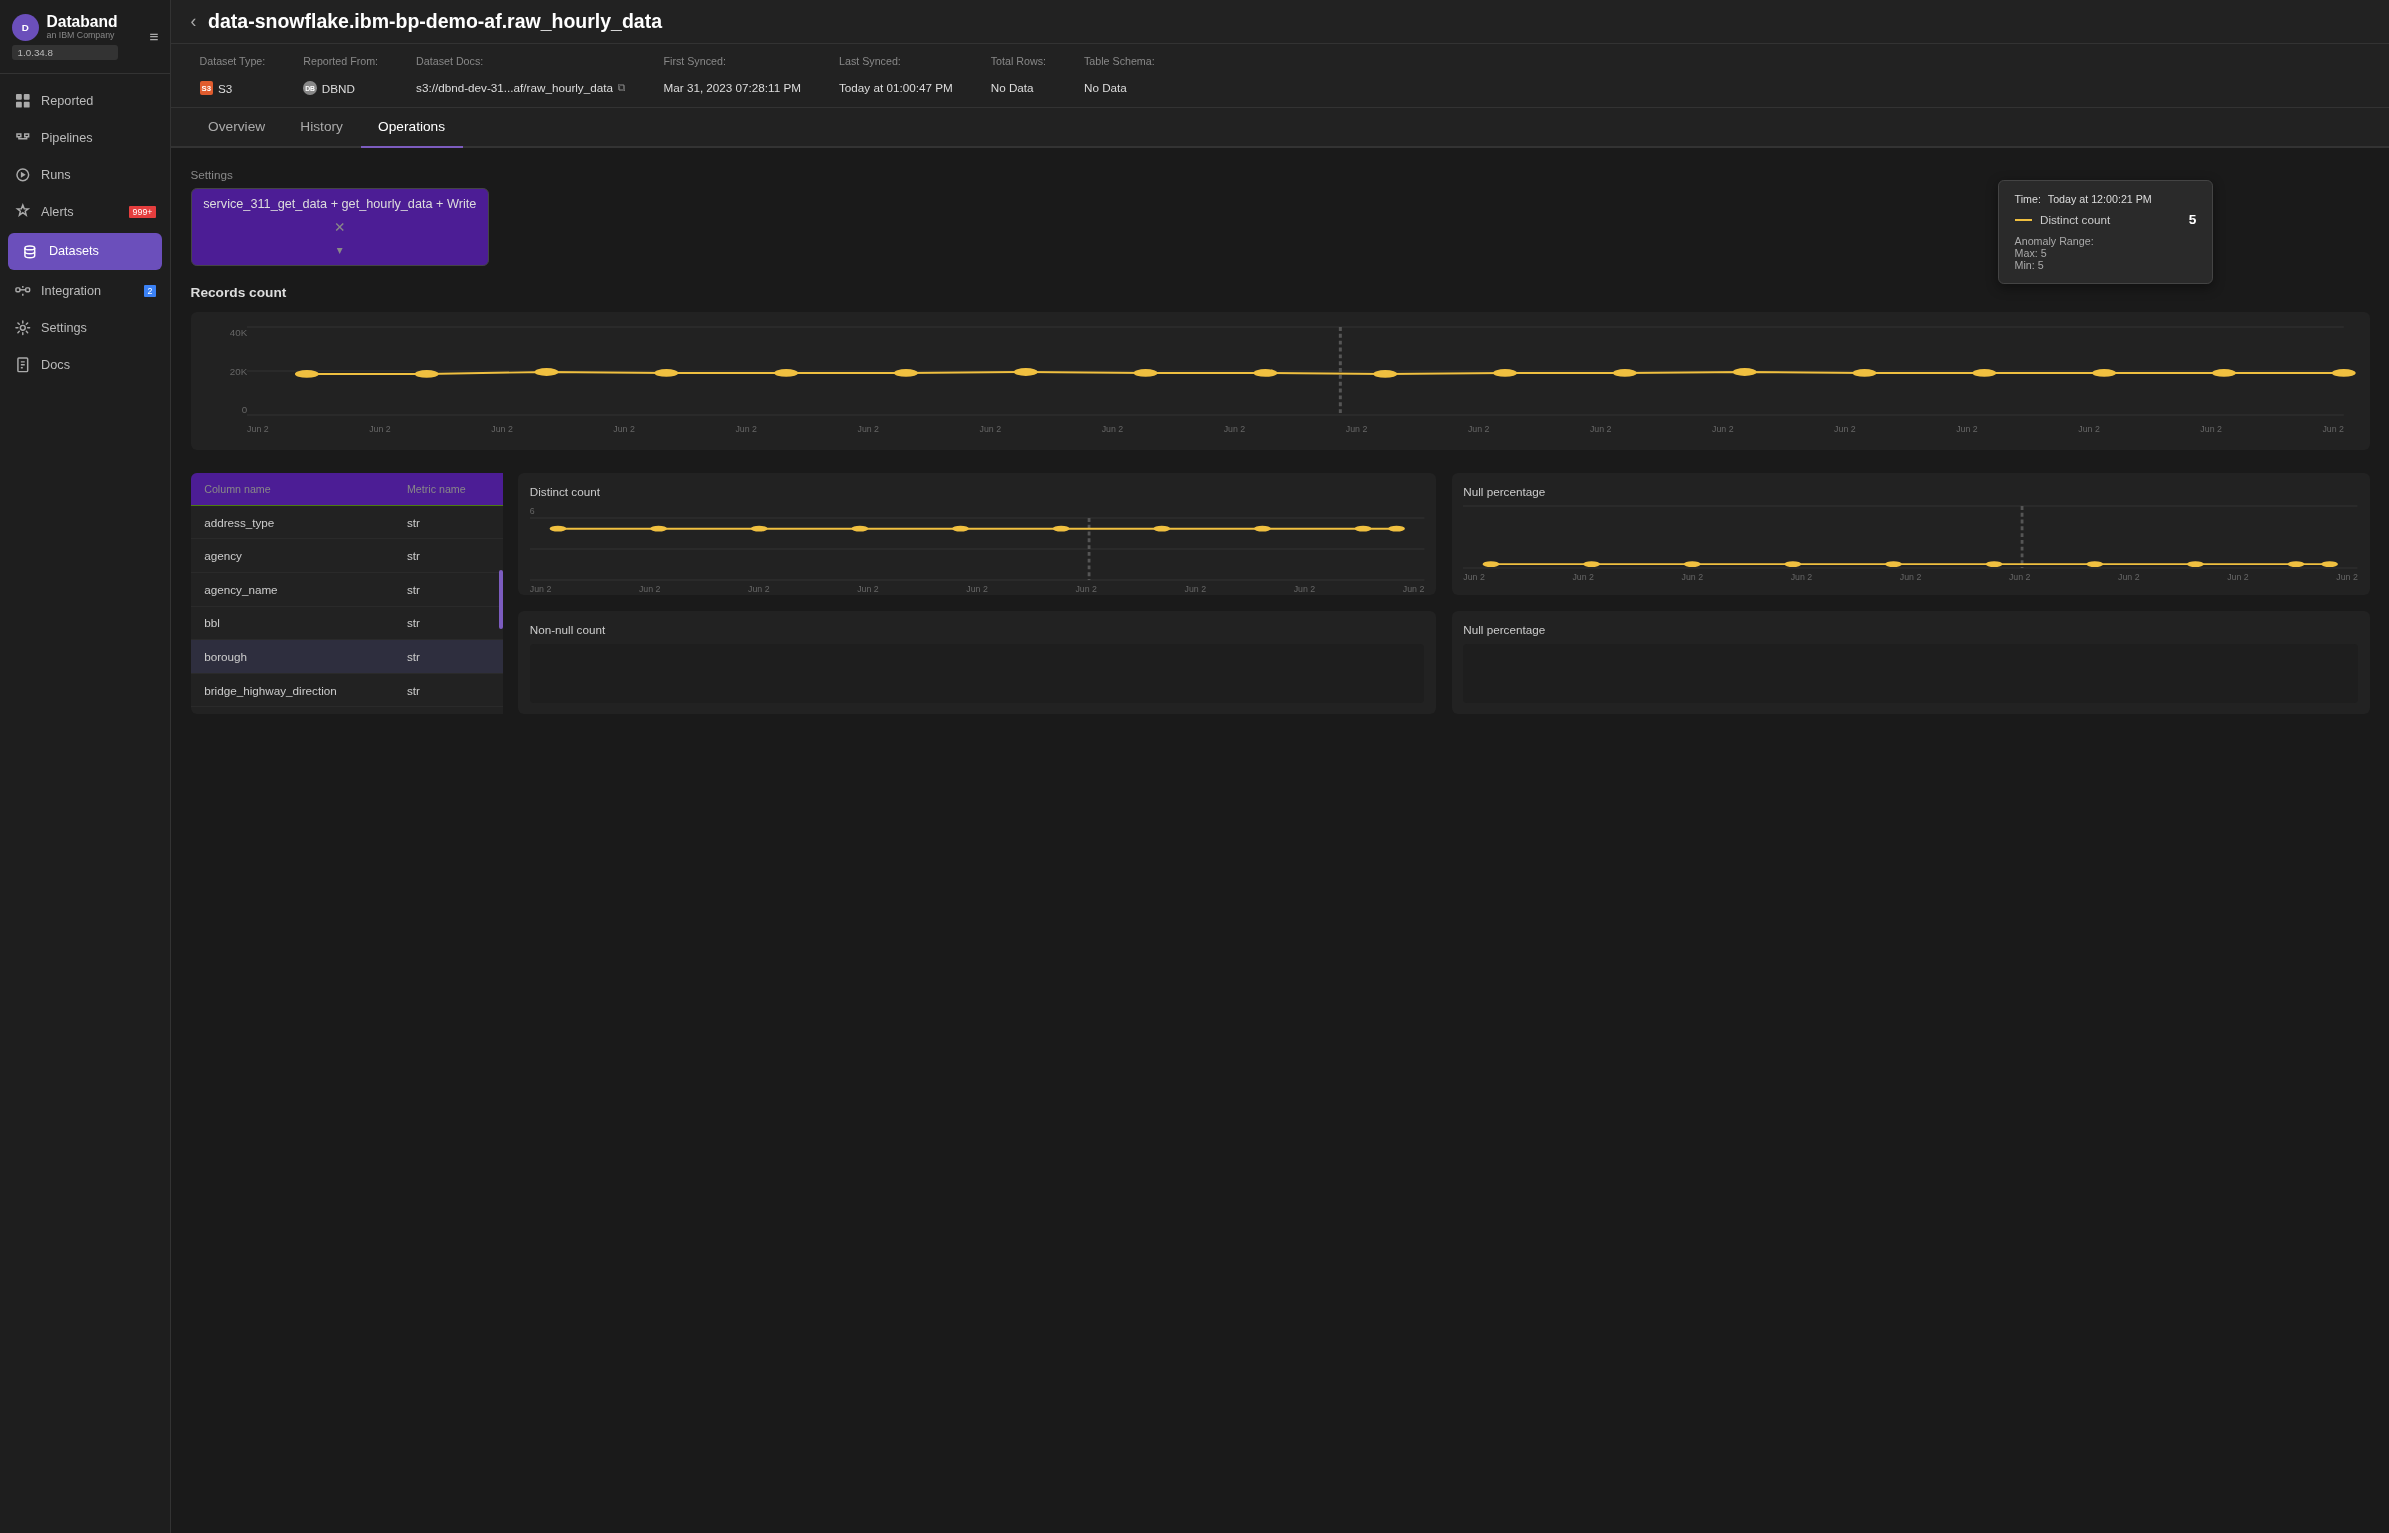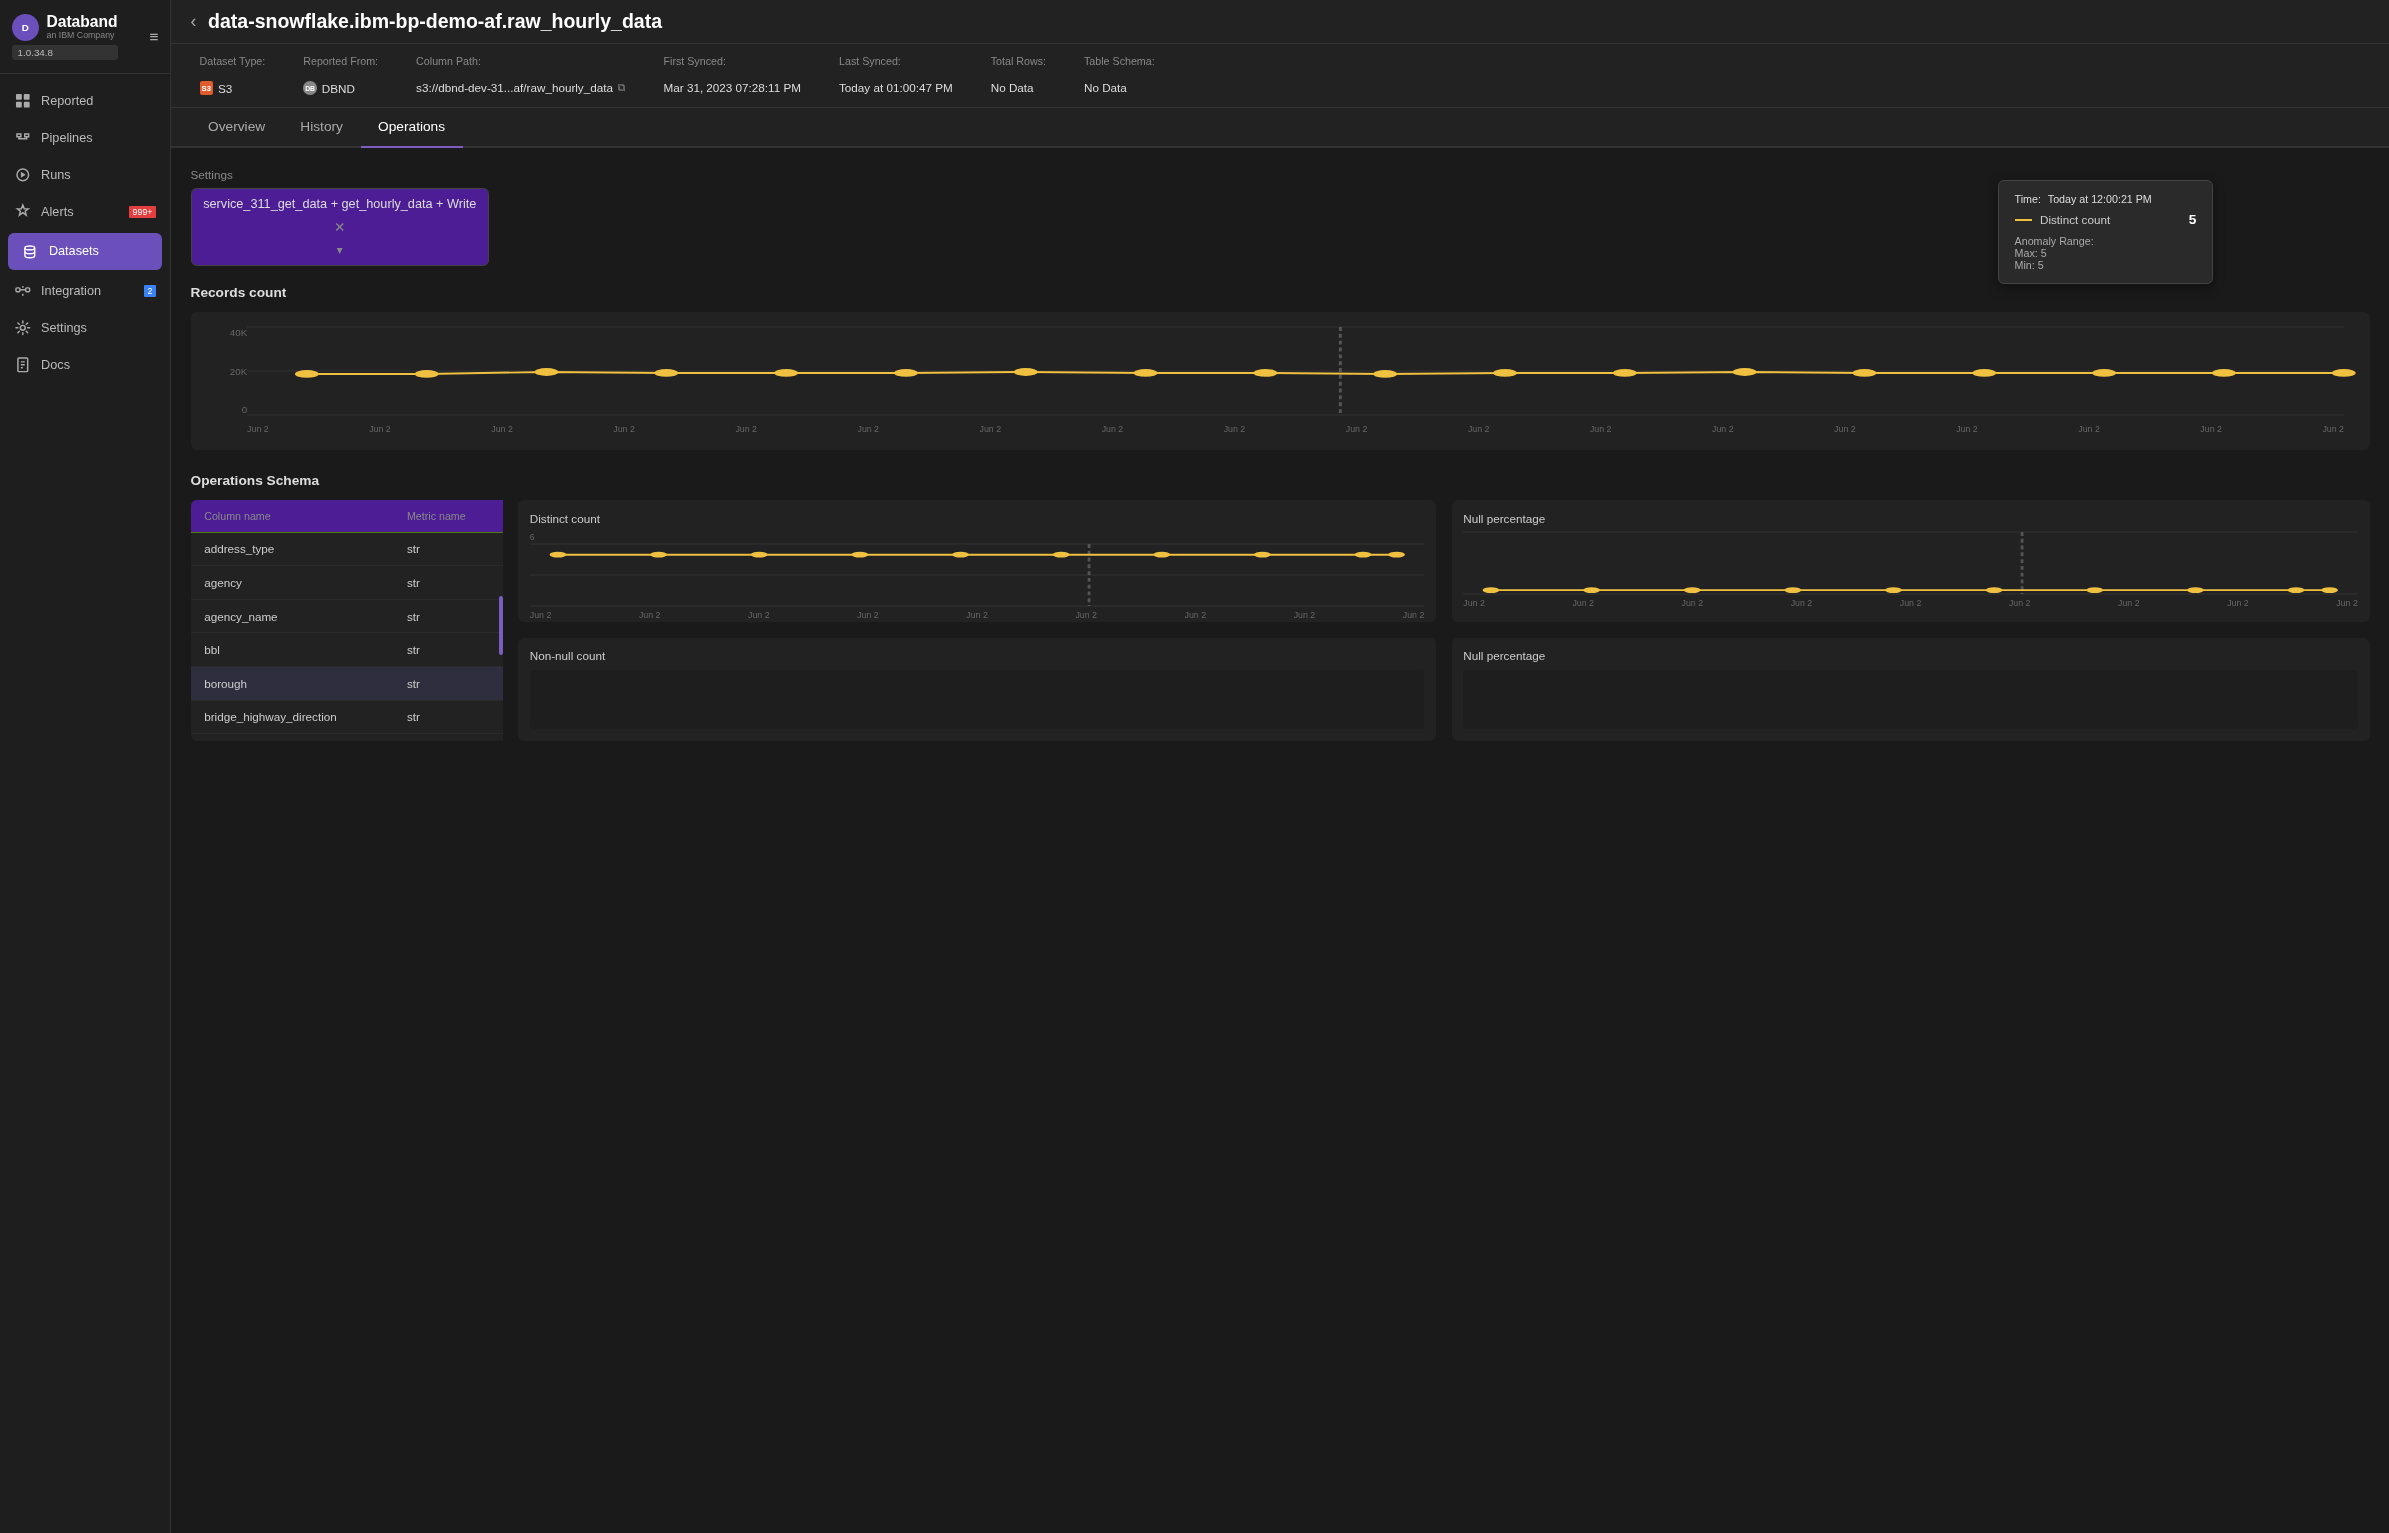--- a/index.html
+++ b/index.html
@@ -209,21 +209,21 @@
       </div>
     </div>
     <div class="meta-item">
       <span class="meta-label">Reported From:</span>
       <div class="meta-value">
         <span class="meta-badge meta-badge-dbnd" style="font-size:6.8px;">DB</span>
         <span>DBND</span>
       </div>
     </div>
     <div class="meta-item">
-      <span class="meta-label">Column Path:</span>
+      <span class="meta-label">Dataset Docs:</span>
       <div class="meta-value">
         <span>s3://dbnd-dev-31...af/raw_hourly_data</span>
         <span class="copy-icon">⧉</span>
       </div>
     </div>
     <div class="meta-item">
       <span class="meta-label">First Synced:</span>
       <div class="meta-value">Mar 31, 2023 07:28:11 PM</div>
     </div>
     <div class="meta-item">
@@ -311,21 +311,20 @@
             <span>Jun 2</span>
             <span>Jun 2</span>
             <span>Jun 2</span>
             <span>Jun 2</span>
           </div>
         </div>
       </div>
     </div>
 
     <div class="schema-section">
-      <div class="schema-title">Operations Schema</div>
       <div class="schema-layout">
 
         <div class="schema-table" style="position:relative;">
           <table>
             <thead>
               <tr>
                 <th>Column name</th>
                 <th>Metric name</th>
               </tr>
             </thead>

